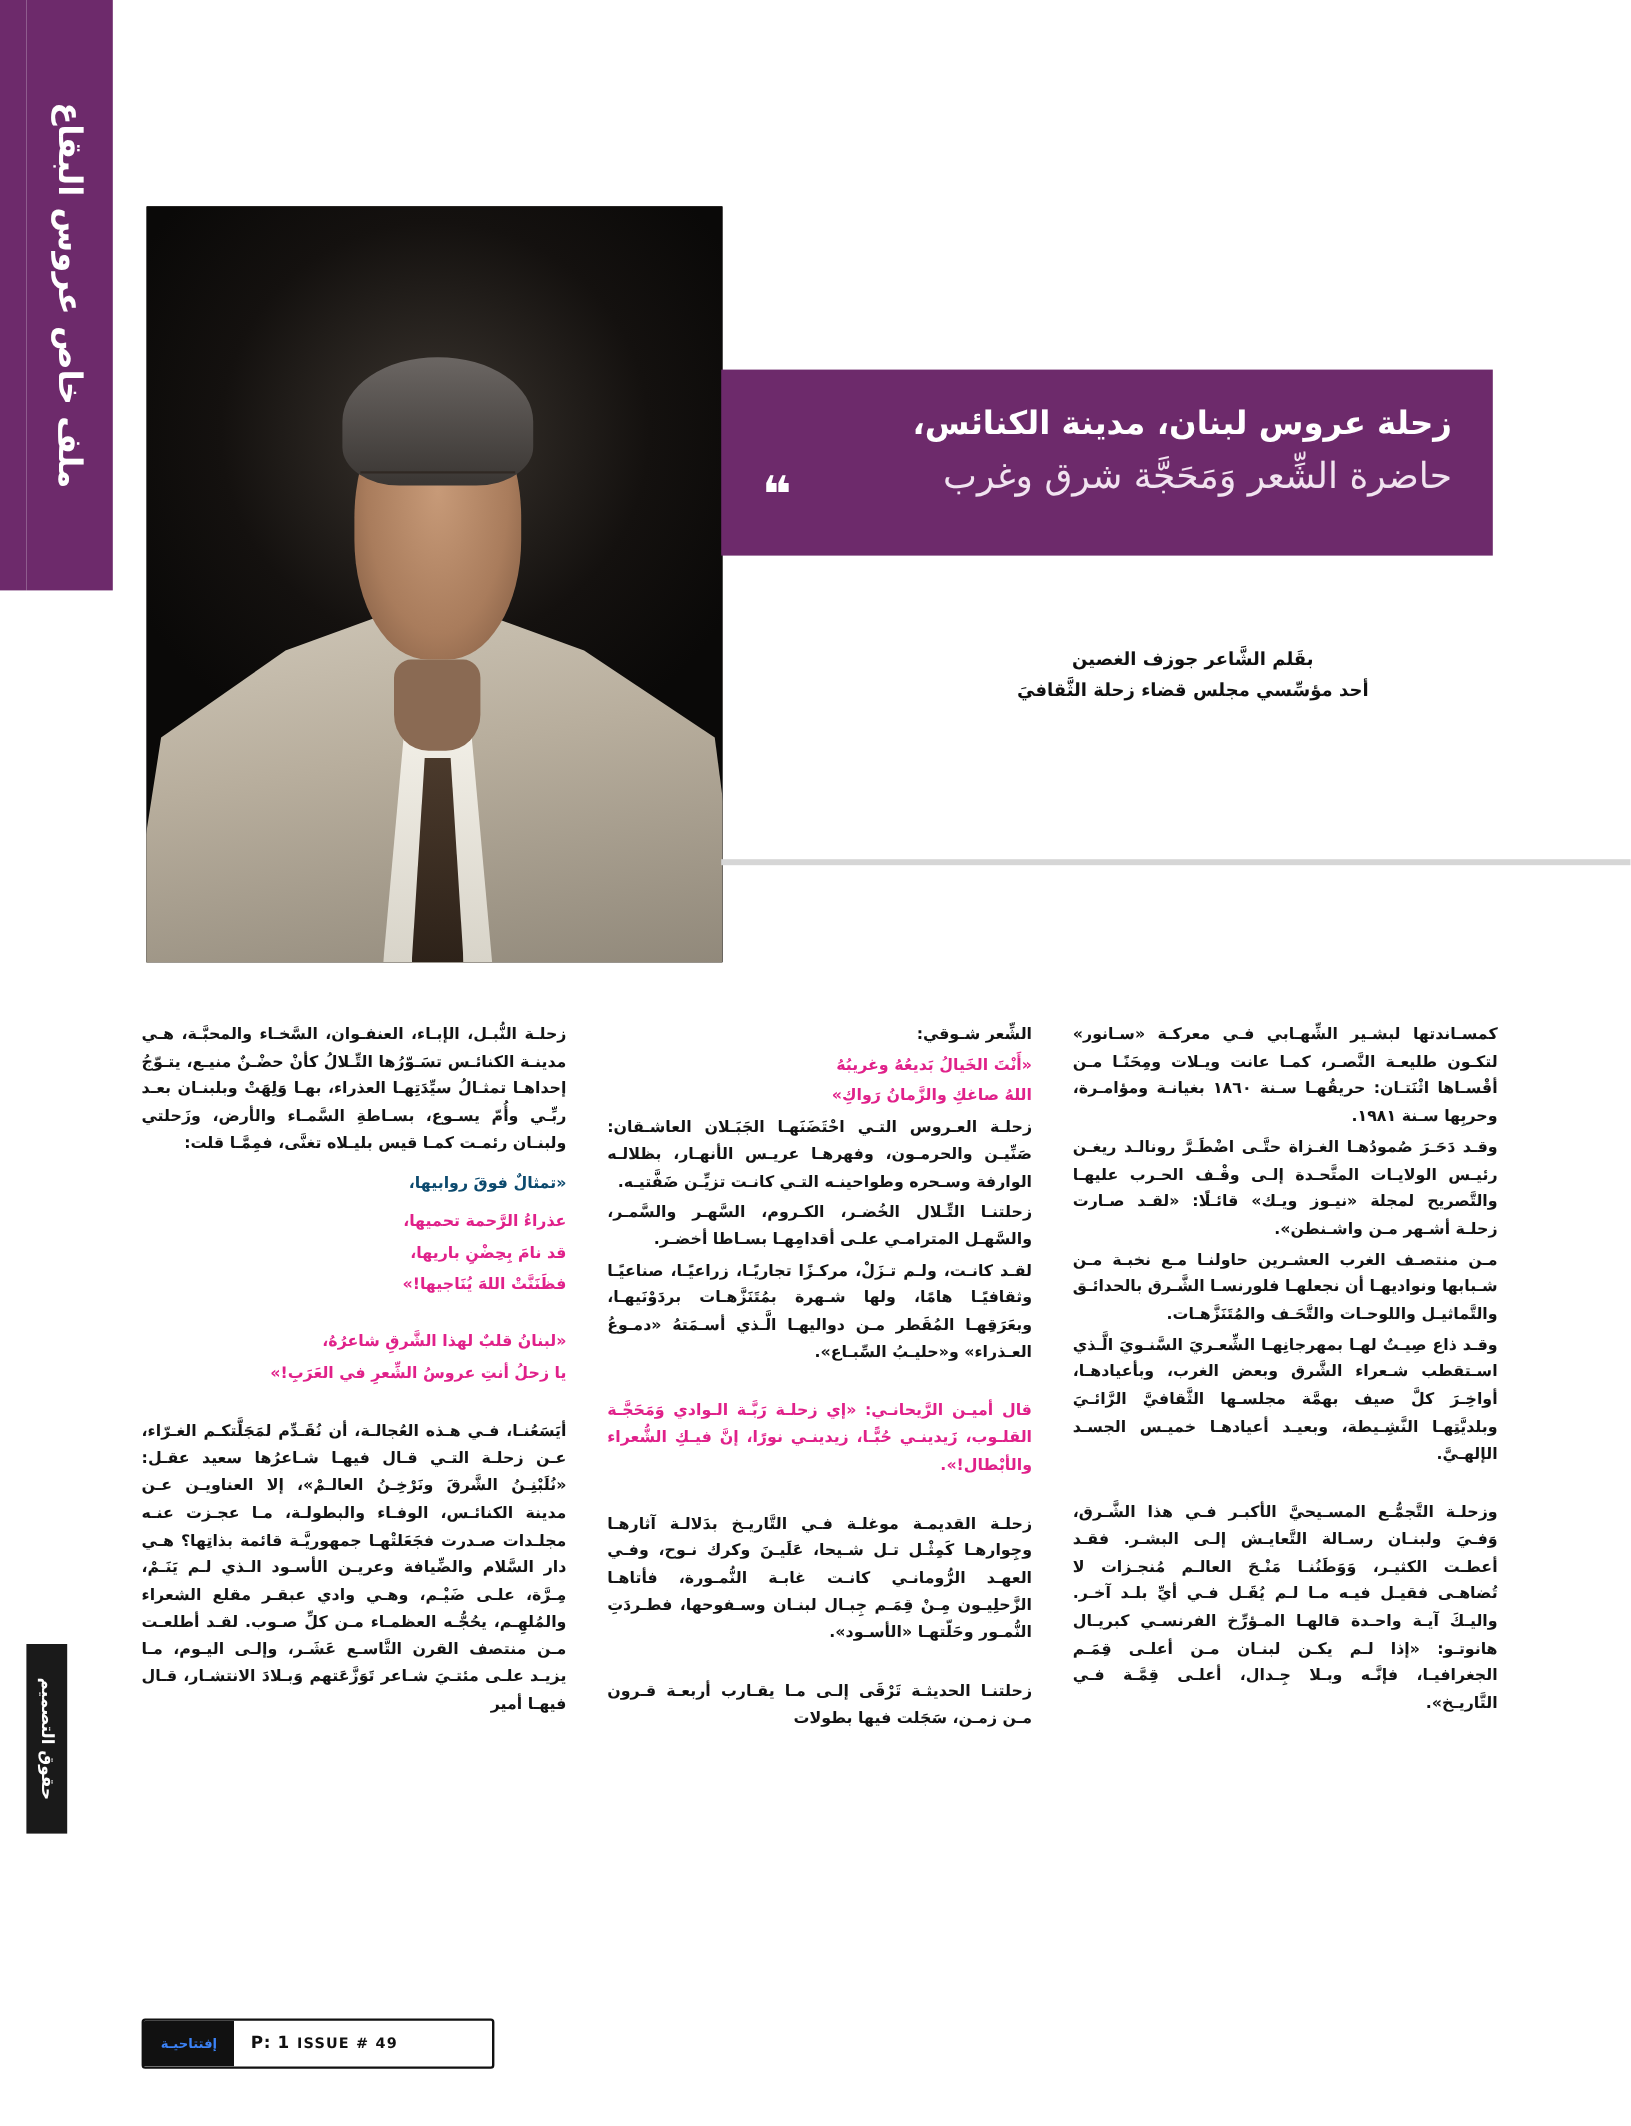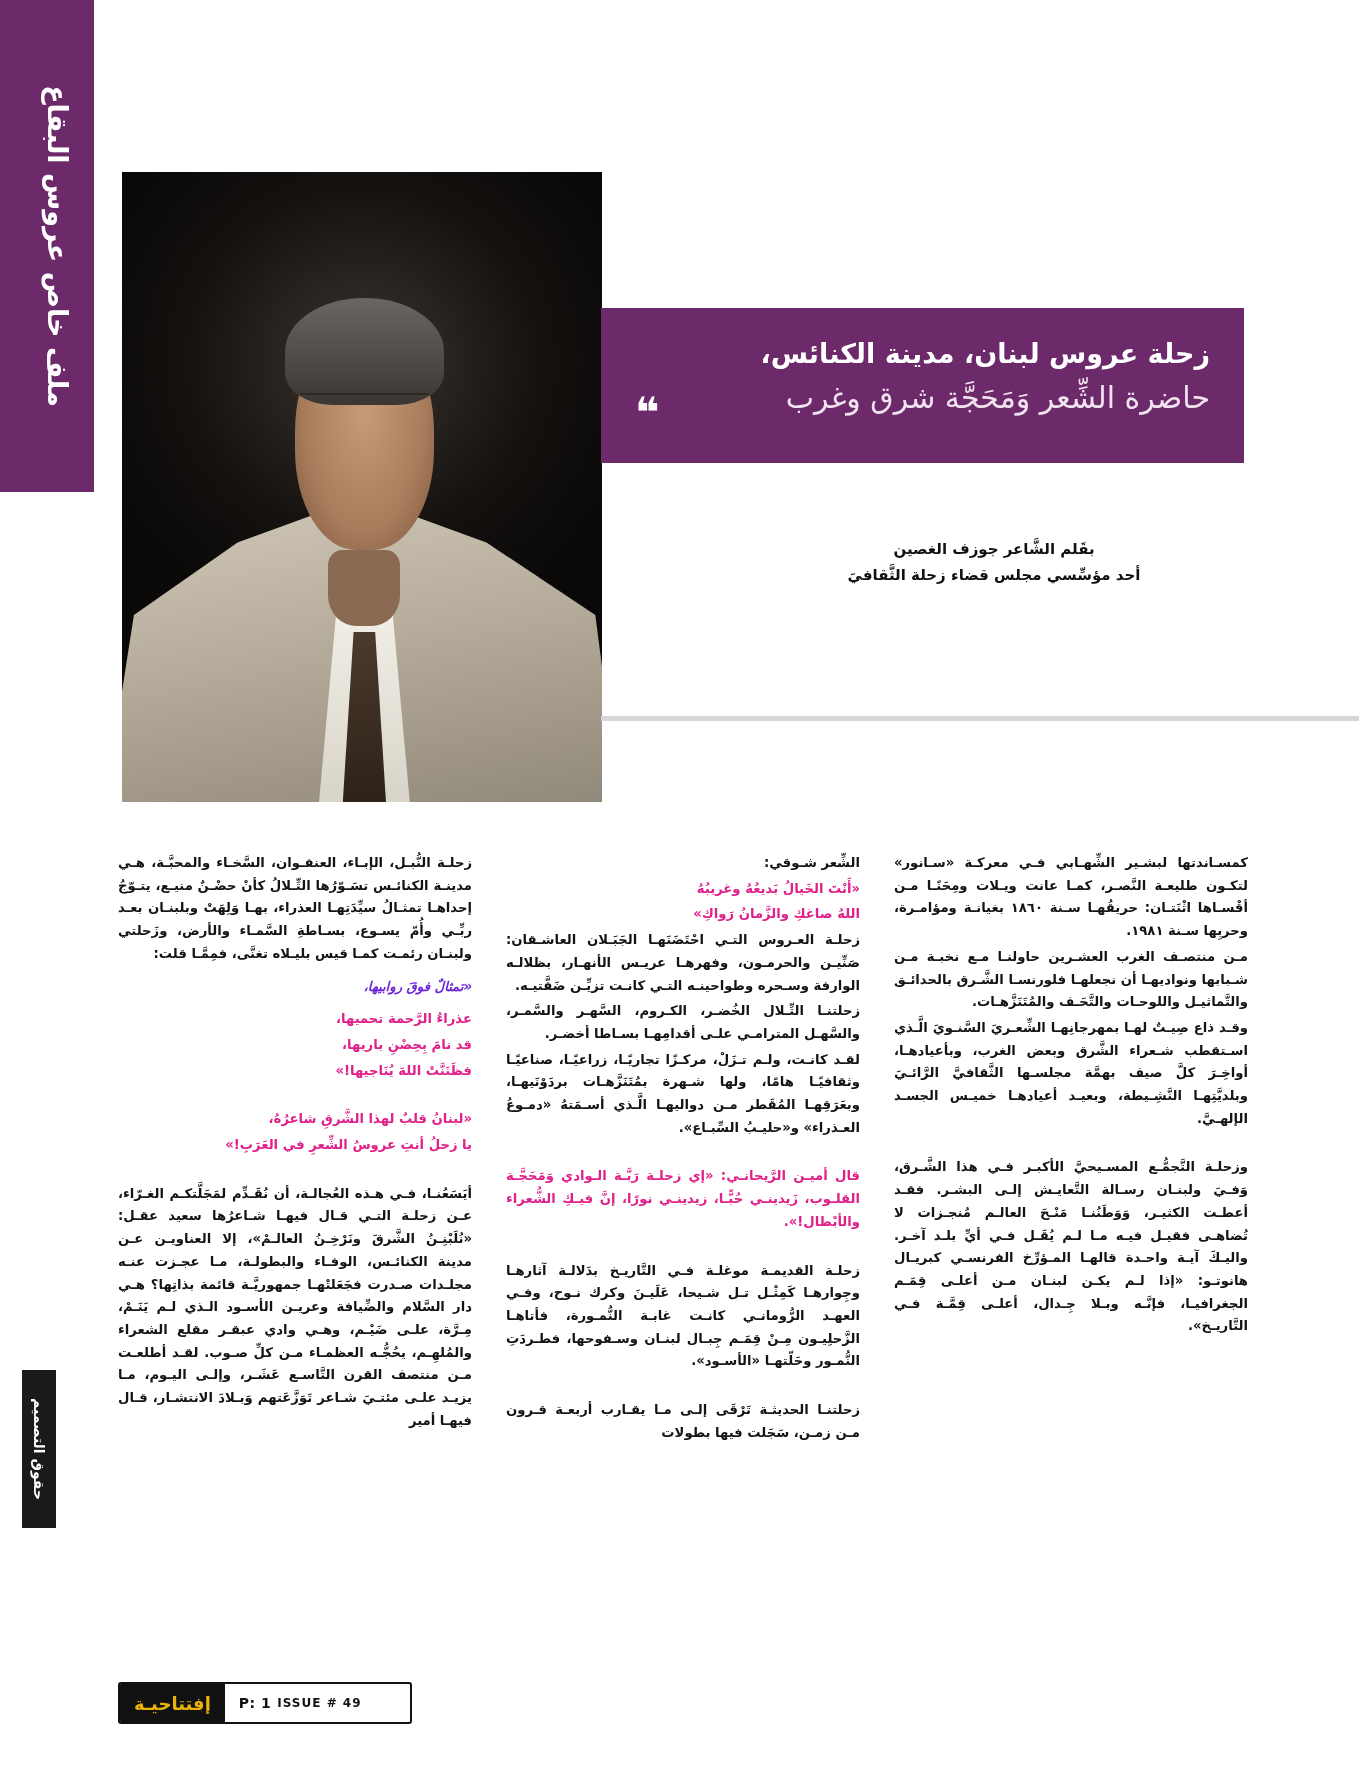--- a/index.html
+++ b/index.html
@@ -244,24 +244,23 @@
   .col p {
     margin: 0 0 3px 0;
     text-indent: 0;
     font-weight: bold;
     letter-spacing: -0.1px;
   }
   .col p.pink {
     color: #e0218a;
   }
   .col p.quote {
-    color: #6d28d9;
+    color: #0c4a6e;
     margin-top: 10px;
     margin-bottom: 10px;
-    font-style: italic;
   }
   .col p.spaced {
     margin-top: 26px;
   }
 
   
   .footer {
     position: absolute;
     left: 118px;
     top: 1682px;
@@ -270,22 +269,22 @@
     border: 2px solid #111;
     border-radius: 3px;
     display: flex;
     flex-direction: row;
     align-items: stretch;
     direction: ltr;
     overflow: hidden;
   }
   .footer-badge {
     background: #111;
-    color: #eab308;
-    font-size: 18px;
+    color: #3b82f6;
+    font-size: 11px;
     font-weight: bold;
     display: flex;
     align-items: center;
     justify-content: center;
     padding: 0 14px;
     direction: rtl;
   }
   .footer-meta {
     flex: 1;
     display: flex;
@@ -360,20 +359,21 @@
       <p>زحلـة العـروس التـي احْتَضَنَهـا الجَبَـلان العاشـقان: صَنِّيـن والحرمـون، وفهرهـا عريـس الأنهـار، بظلالـه الوارفة وسـحره وطواحينـه التـي كانـت تزيِّـن ضَفَّتيـه.</p>
       <p>زحلتنـا التِّـلال الخُضـر، الكـروم، السَّهـر والسَّمـر، والسَّهـل المترامـي علـى أقدامِهـا بسـاطا أخضـر.</p>
       <p>لقـد كانـت، ولـم تـزَلْ، مركـزًا تجاريًـا، زراعيًـا، صناعيًـا وثقافيًـا هامًا، ولها شـهرة بمُتَنَزَّهـات بردَوْنَيهـا، وبعَرَقِهـا المُقَطر مـن دواليهـا الَّـذي أسـمَتهُ «دمـوعُ العـذراء» و«حليـبُ السِّبـاع».</p>
       <p class="pink spaced">قال أميـن الرَّيحانـي: «إي زحلـة رَبَّـة الـوادي وَمَحَجَّـة القلـوب، زَيدينـي حُبًّـا، زيدينـي نورًا، إنَّ فيـكِ الشُّعراء والأبْطال!».</p>
       <p class="spaced">زحلـة القديمـة موغلـة فـي التَّاريـخ بدَلالـة آثارهـا وجِوارهـا كَمِثْـل تـل شـيحا، عَلَيـنَ وكرك نـوح، وفـي العهـد الرُّومانـي كانـت غابـة النُّمـورة، فأتاهـا الزَّحلِيـون مِـنْ قِمَـم جِبـال لبنـان وسـفوحها، فطـردَتِ النُّمـور وحَلّتهـا «الأسـود».</p>
       <p class="spaced">زحلتنـا الحديثـة تَرْقَى إلـى مـا يقـارب أربعـة قـرون مـن زمـن، سَجَلت فيها بطولات</p>
     </div>
 
     <div class="col">
       <p>كمسـاندتها لبشـير الشِّهـابي فـي معركـة «سـانور» لتكـون طليعـة النَّصـر، كمـا عانت ويـلات ومِحَنًـا مـن أقْسـاها اثْنَتـان: حريقُهـا سـنة ١٨٦٠ بغيانـة ومؤامـرة، وحربِها سـنة ١٩٨١.</p>
+      <p>وقـد دَحَـرَ صُمودُهـا الغـزاة حتَّـى اضْطَـرَّ رونالـد ريغـن رئيـس الولايـات المتَّحـدة إلـى وقْـف الحـرب عليهـا والتَّصريح لمجلة «نيـوز ويـك» قائـلًا: «لقـد صـارت زحلـة أشـهر مـن واشـنطن».</p>
       <p>مـن منتصـف الغرب العشـرين حاولنـا مـع نخبـة مـن شـبابها ونواديهـا أن نجعلهـا فلورنسـا الشَّـرق بالحدائـق والتَّماثيـل واللوحـات والتَّحَـف والمُتَنَزَّهـات.</p>
       <p>وقـد ذاع صِيـتٌ لهـا بمهرجانِهـا الشِّعـريَ السَّنـويَ الَّـذي اسـتقطب شـعراء الشَّرق وبعض الغرب، وبأعيادهـا، أواخِـرَ كلَّ صيف بهمَّة مجلسـها الثَّقافيَّ الرَّائـيَ وبلديَّتِهـا النَّشِـيطة، وبعيـد أعيادهـا خميـس الجسـد الإلهـيَّ.</p>
       <p class="spaced">وزحلـة التَّجمُّـع المسـيحيَّ الأكبـر فـي هذا الشَّـرق، وَفـيَ ولبنـان رسـالة التَّعايـش إلـى البشـر. فقـد أعطـت الكثيـر، وَوَطَنُنـا مَنْـحَ العالـم مُنجـزات لا تُضاهـى فقيـل فيـه مـا لـم يُقَـل فـي أيِّ بلـد آخـر. واليـكَ آيـة واحـدة قالهـا المـؤرِّخ الفرنسـي كبريـال هانوتـو: «إذا لـم يكـن لبنـان مـن أعلـى قِمَـم الجغرافيـا، فإنَّـه وبـلا جِـدال، أعلـى قِمَّـة فـي التَّاريـخ».</p>
     </div>
 
   </div>
 
   <div class="footer">
     <div class="footer-badge">إفتتاحيـة</div>
     <div class="footer-meta">

